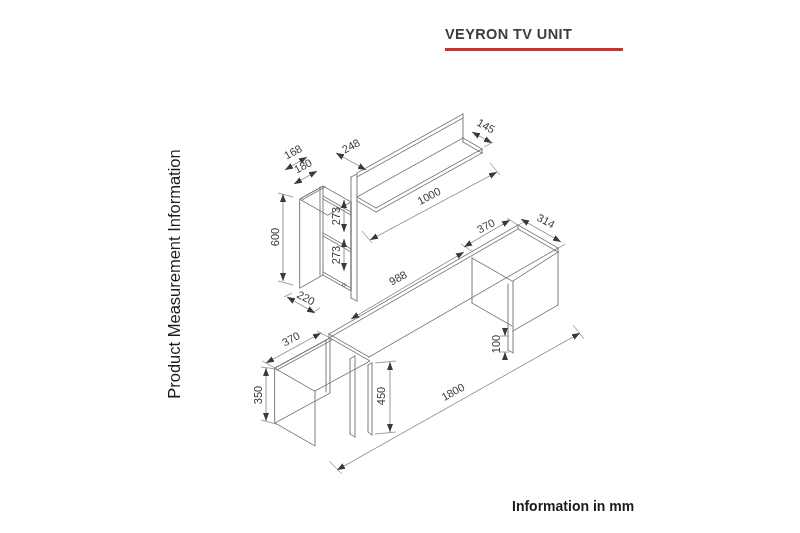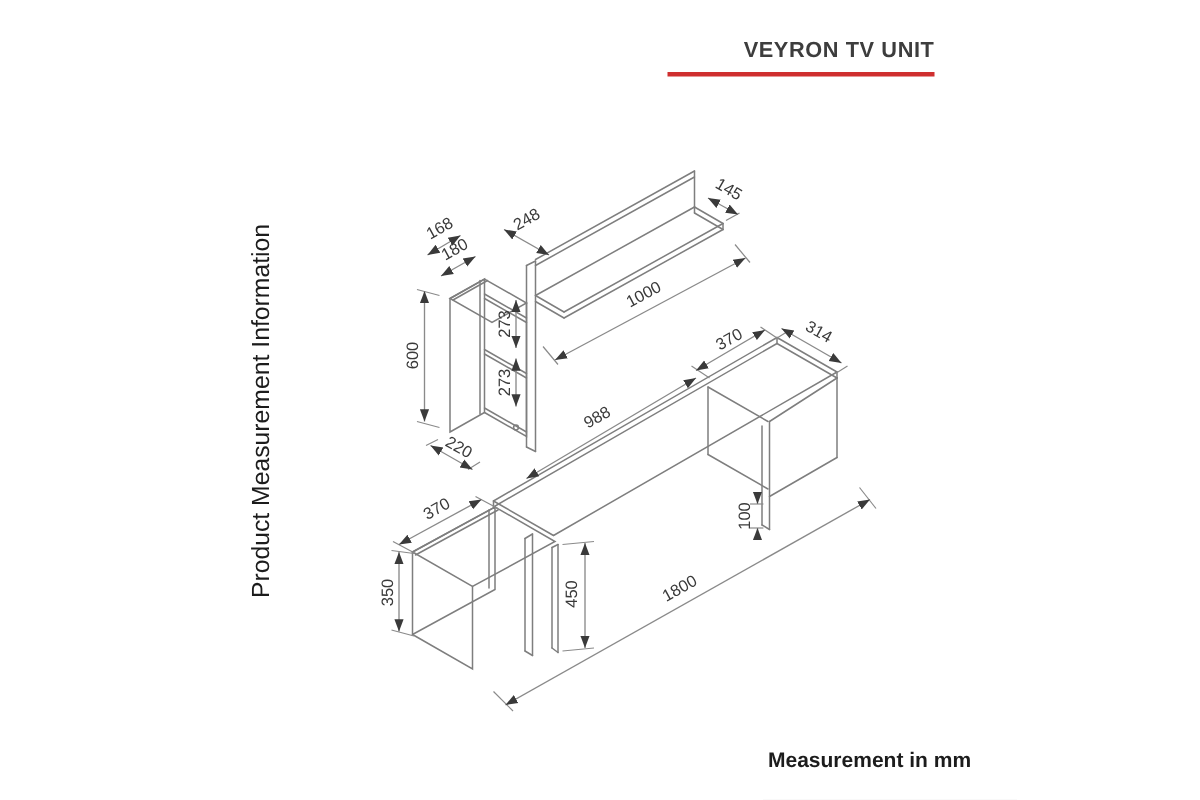--- a/index.html
+++ b/index.html
@@ -10,21 +10,21 @@
     --dark:#1c1c1c;
   }
   *{margin:0;padding:0;box-sizing:border-box;}
   body{background:#e8e8e8;font-family:"Liberation Sans",sans-serif;}
   .stage{
     position:relative;width:800px;height:533px;background:#ffffff;
     overflow:hidden;margin:0 auto;
   }
   .title-block{
     position:absolute;left:445px;top:26px;width:178px;
-    text-align:right;color:#3d3d3d;font-size:14.5px;font-weight:bold;
+    text-align:left;color:#3d3d3d;font-size:14.5px;font-weight:bold;
     letter-spacing:.4px;padding-bottom:6px;
     border-bottom:3px solid var(--accent);
     font-family:"Liberation Sans",sans-serif;
   }
   .side-title{
     position:absolute;left:27px;top:262px;width:300px;height:24px;
     text-align:center;color:var(--dark);font-size:16.5px;font-weight:400;
     transform:rotate(-90deg);
     font-family:"Liberation Sans",sans-serif;
     white-space:nowrap;
@@ -42,21 +42,21 @@
 </style>
 </head>
 <body>
 
 <div class="stage">
 
   <div class="title-block">VEYRON TV UNIT</div>
 
   <div class="side-title">Product Measurement Information</div>
 
-  <div class="units-note">Measurement in mm</div>
+  <div class="units-note">Information in mm</div>
 
   <svg class="drawing" width="800" height="533" viewBox="0 0 800 533" xmlns="http://www.w3.org/2000/svg">
     <defs>
       <marker id="arr" viewBox="0 0 10 10" refX="9" refY="5" markerWidth="9" markerHeight="9" markerUnits="userSpaceOnUse" orient="auto-start-reverse">
         <path d="M0,1.6 L9,5 L0,8.4 Z" fill="#3a3a3a"></path>
       </marker>
     </defs>
 
     <g>
       <path class="obj" d="M300,288 L323,275 L323,186 L300,199 Z"></path>

